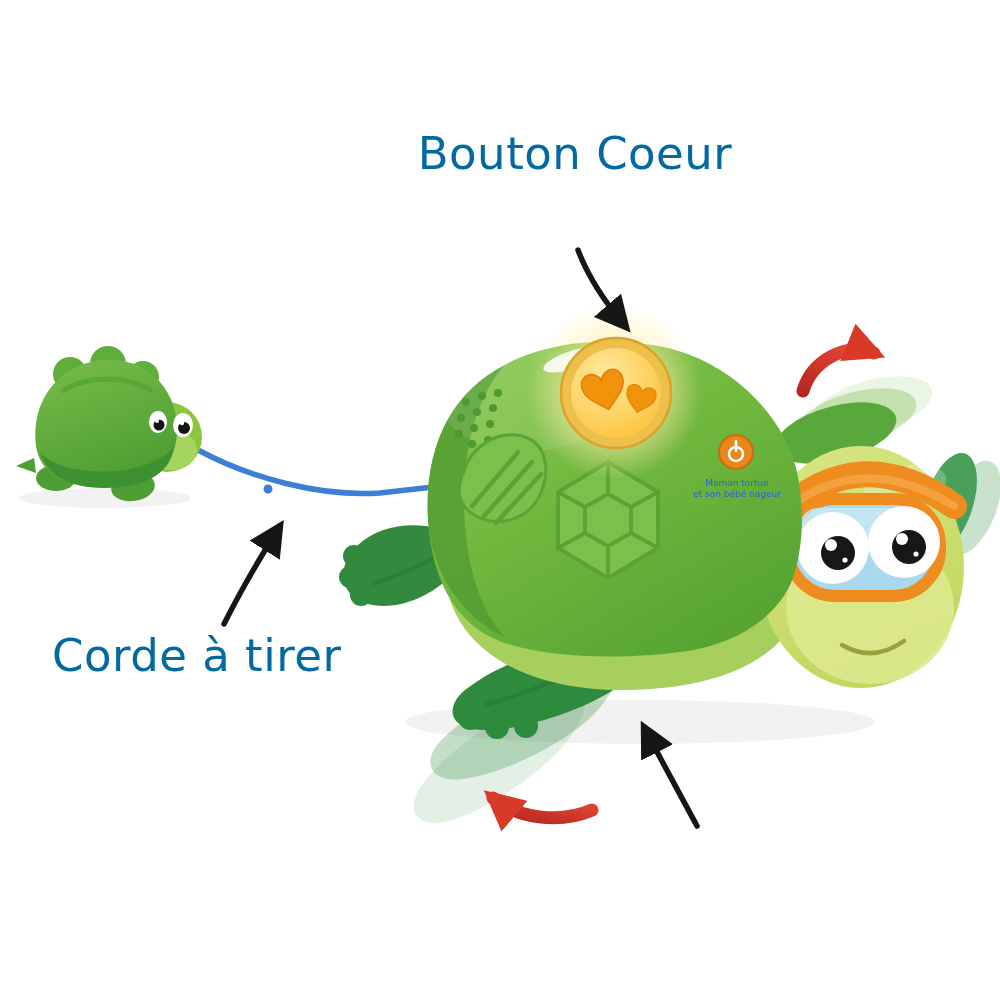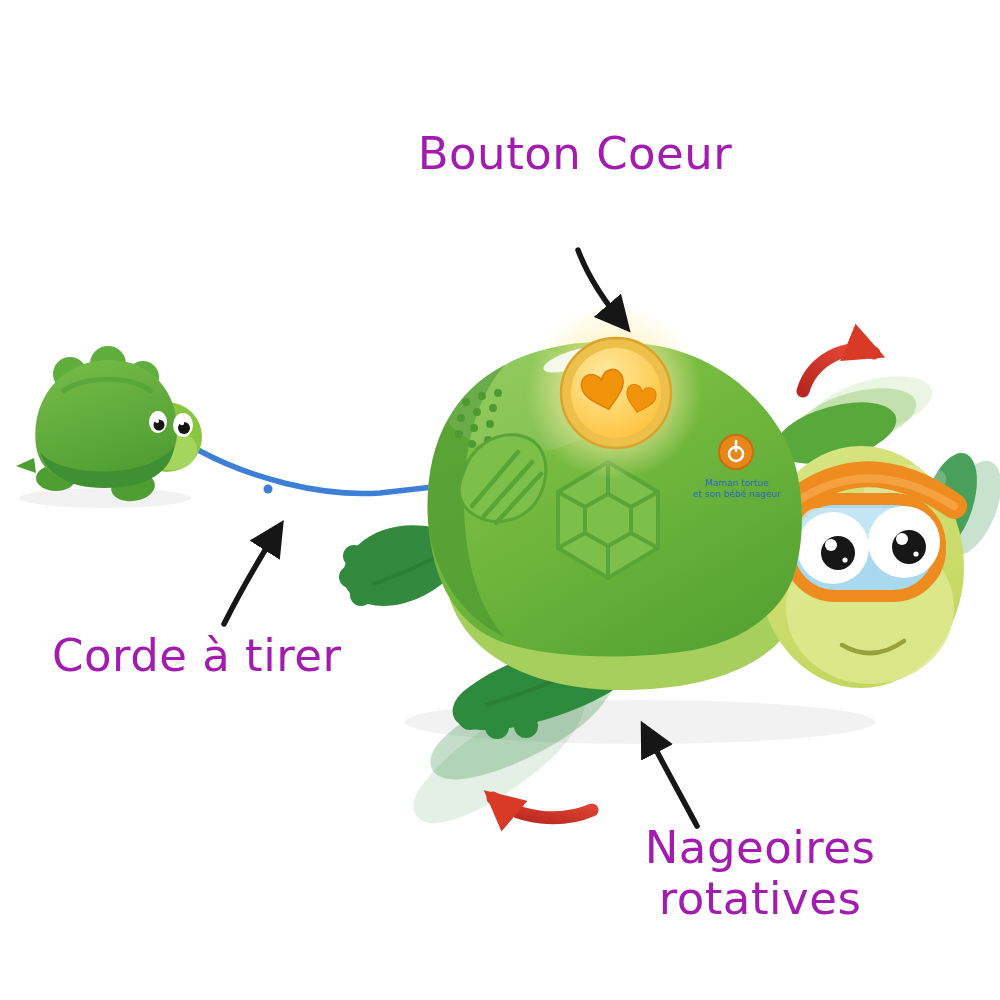--- a/index.html
+++ b/index.html
@@ -6,21 +6,21 @@
   .stage{
     position:relative;
     width:1000px;height:1000px;
     background:#ffffff;
     overflow:hidden;
     font-family:"DejaVu Sans", sans-serif;
   }
   .stage svg{position:absolute;inset:0;}
   .label{
     position:absolute;
-    color:#a21caf;
+    color:#0369a1;
     font-size:45px;
     line-height:1.14;
     letter-spacing:0.5px;
     text-align:center;
     font-family:"DejaVu Sans", sans-serif;
     white-space:nowrap;
   }
   .label-heart{left:350px;top:128px;width:450px;}
   .label-cord{left:52px;top:630px;text-align:right;}
   .label-flippers{left:565px;top:822px;width:390px;}
@@ -223,18 +223,14 @@
   </svg>
 
   <div class="label label-heart">
     <div>Bouton Coeur</div>
   </div>
 
   <div class="label label-cord">
     <div>Corde à tirer</div>
   </div>
 
-  <div class="label label-flippers">
-    <div>Nageoires</div>
-    <div>rotatives</div>
-  </div>
 
 </div>
 
 </body></html>

